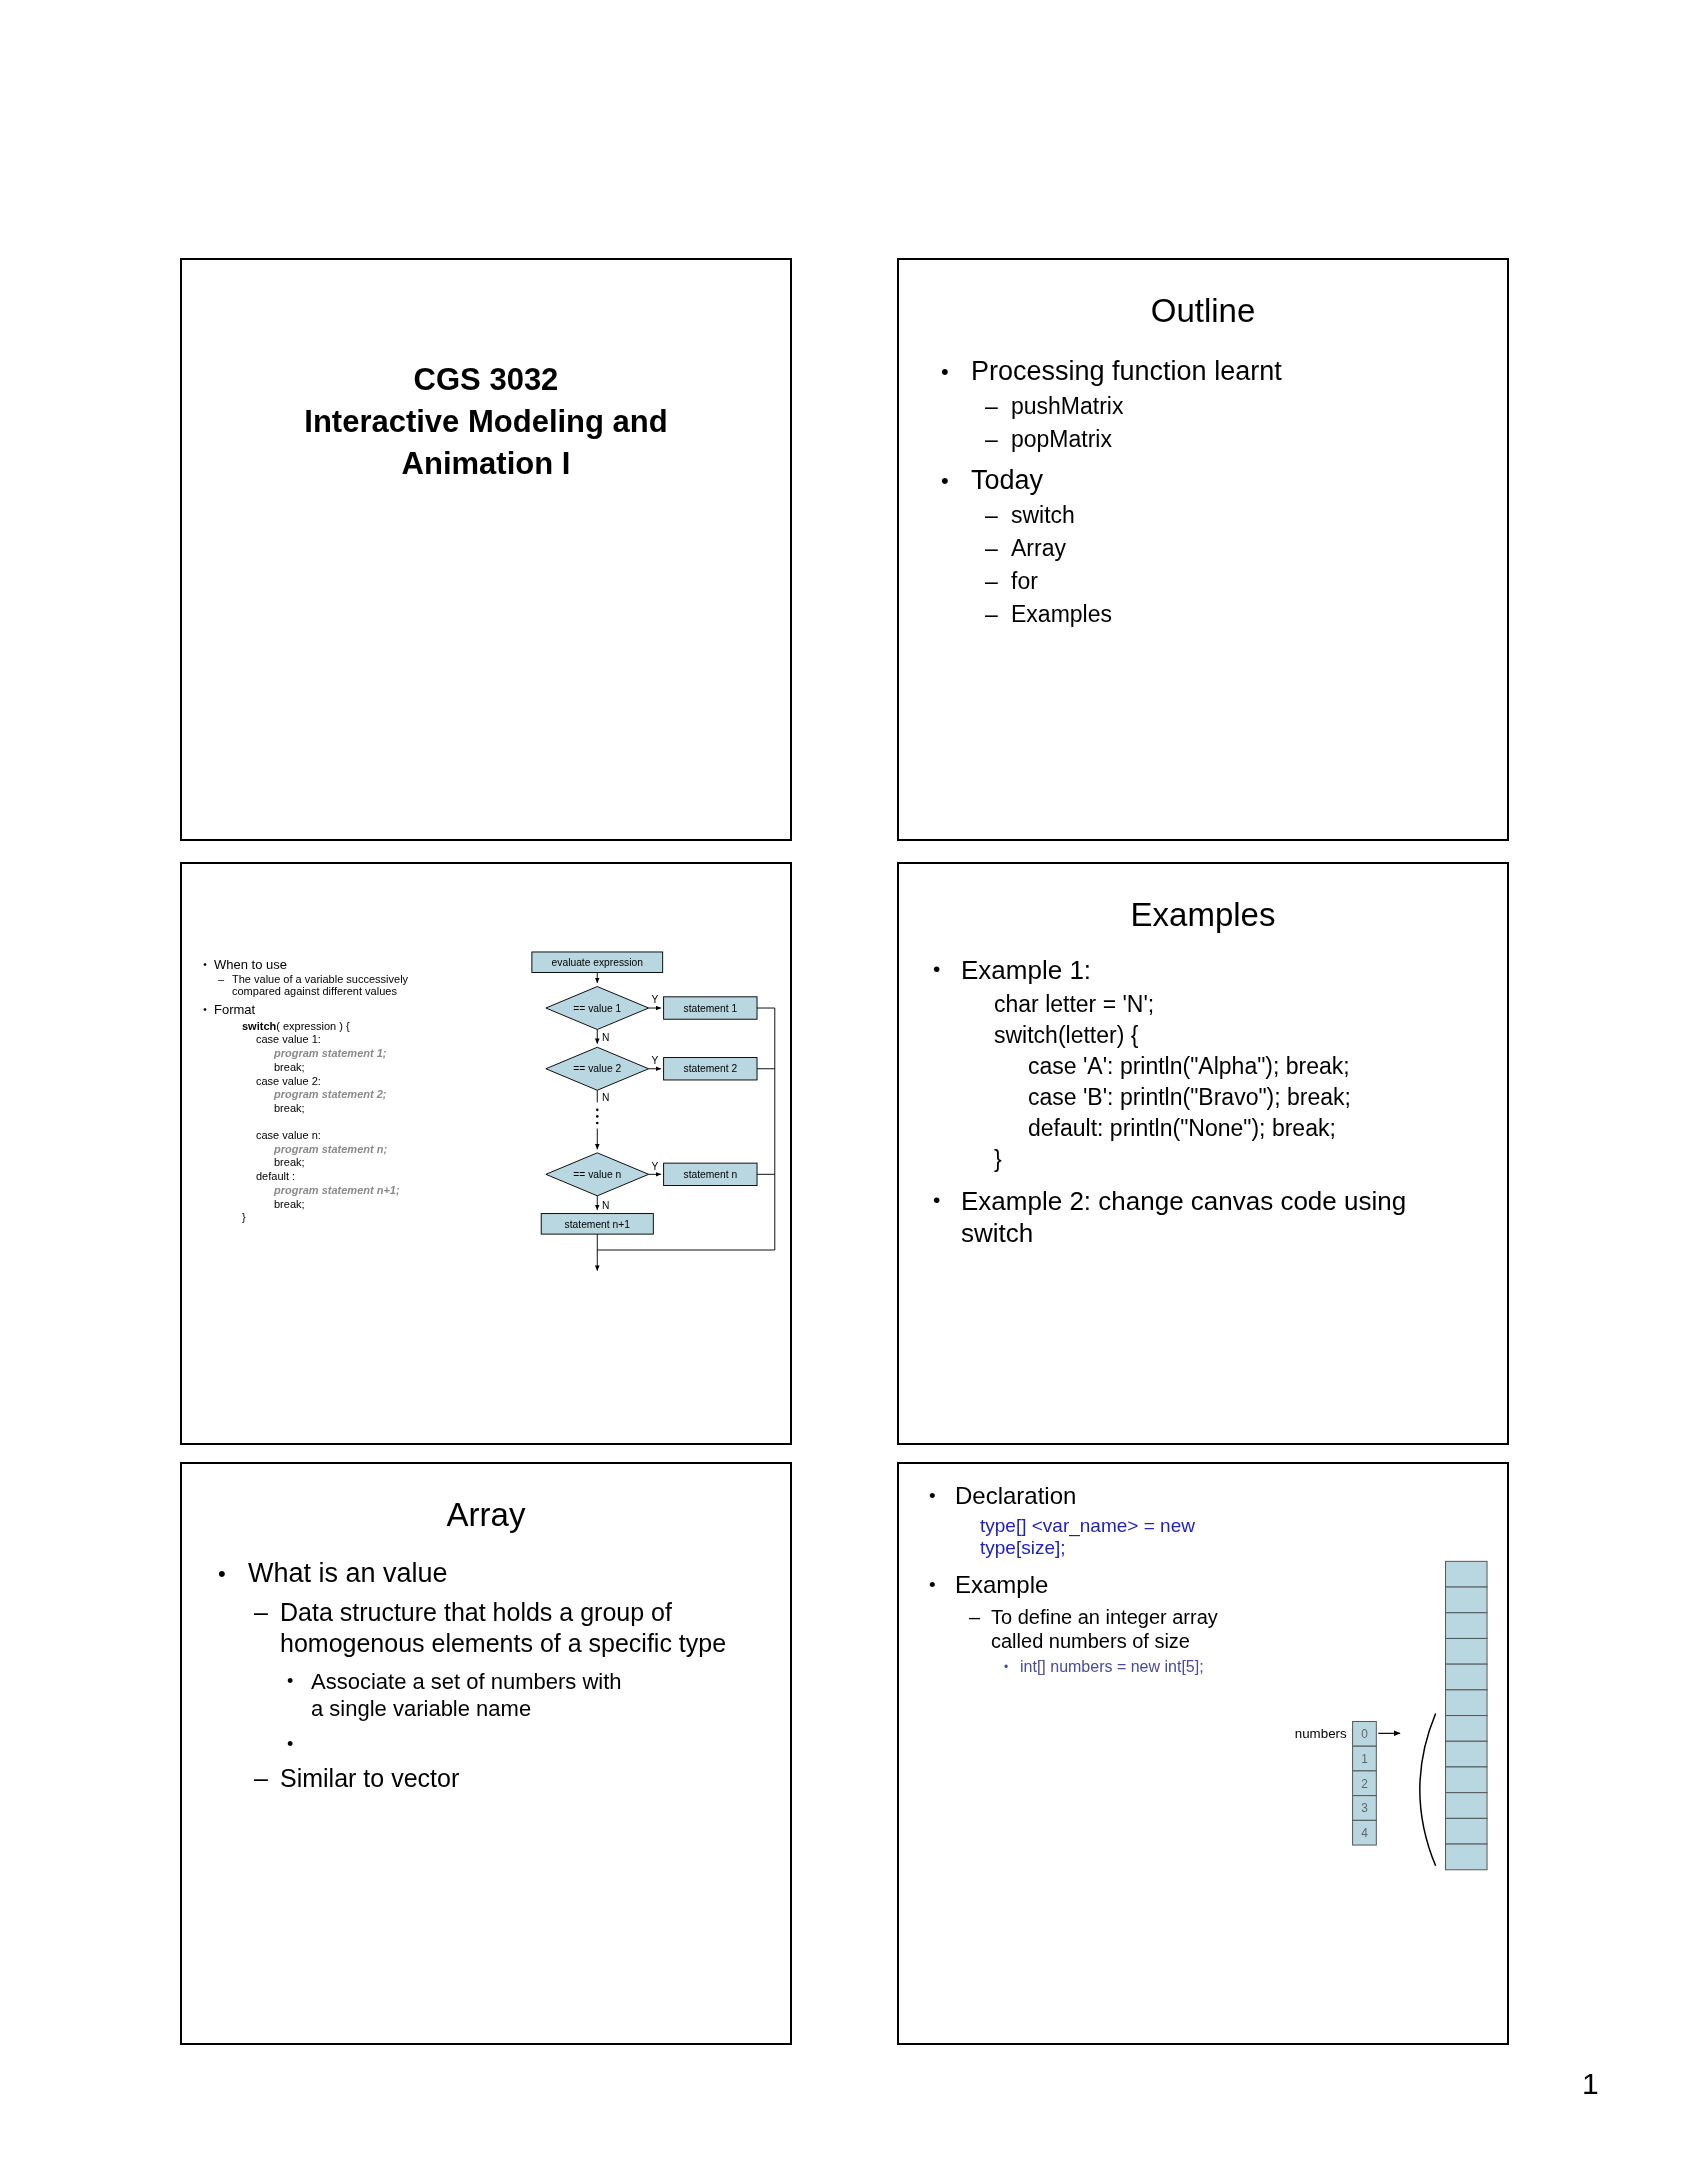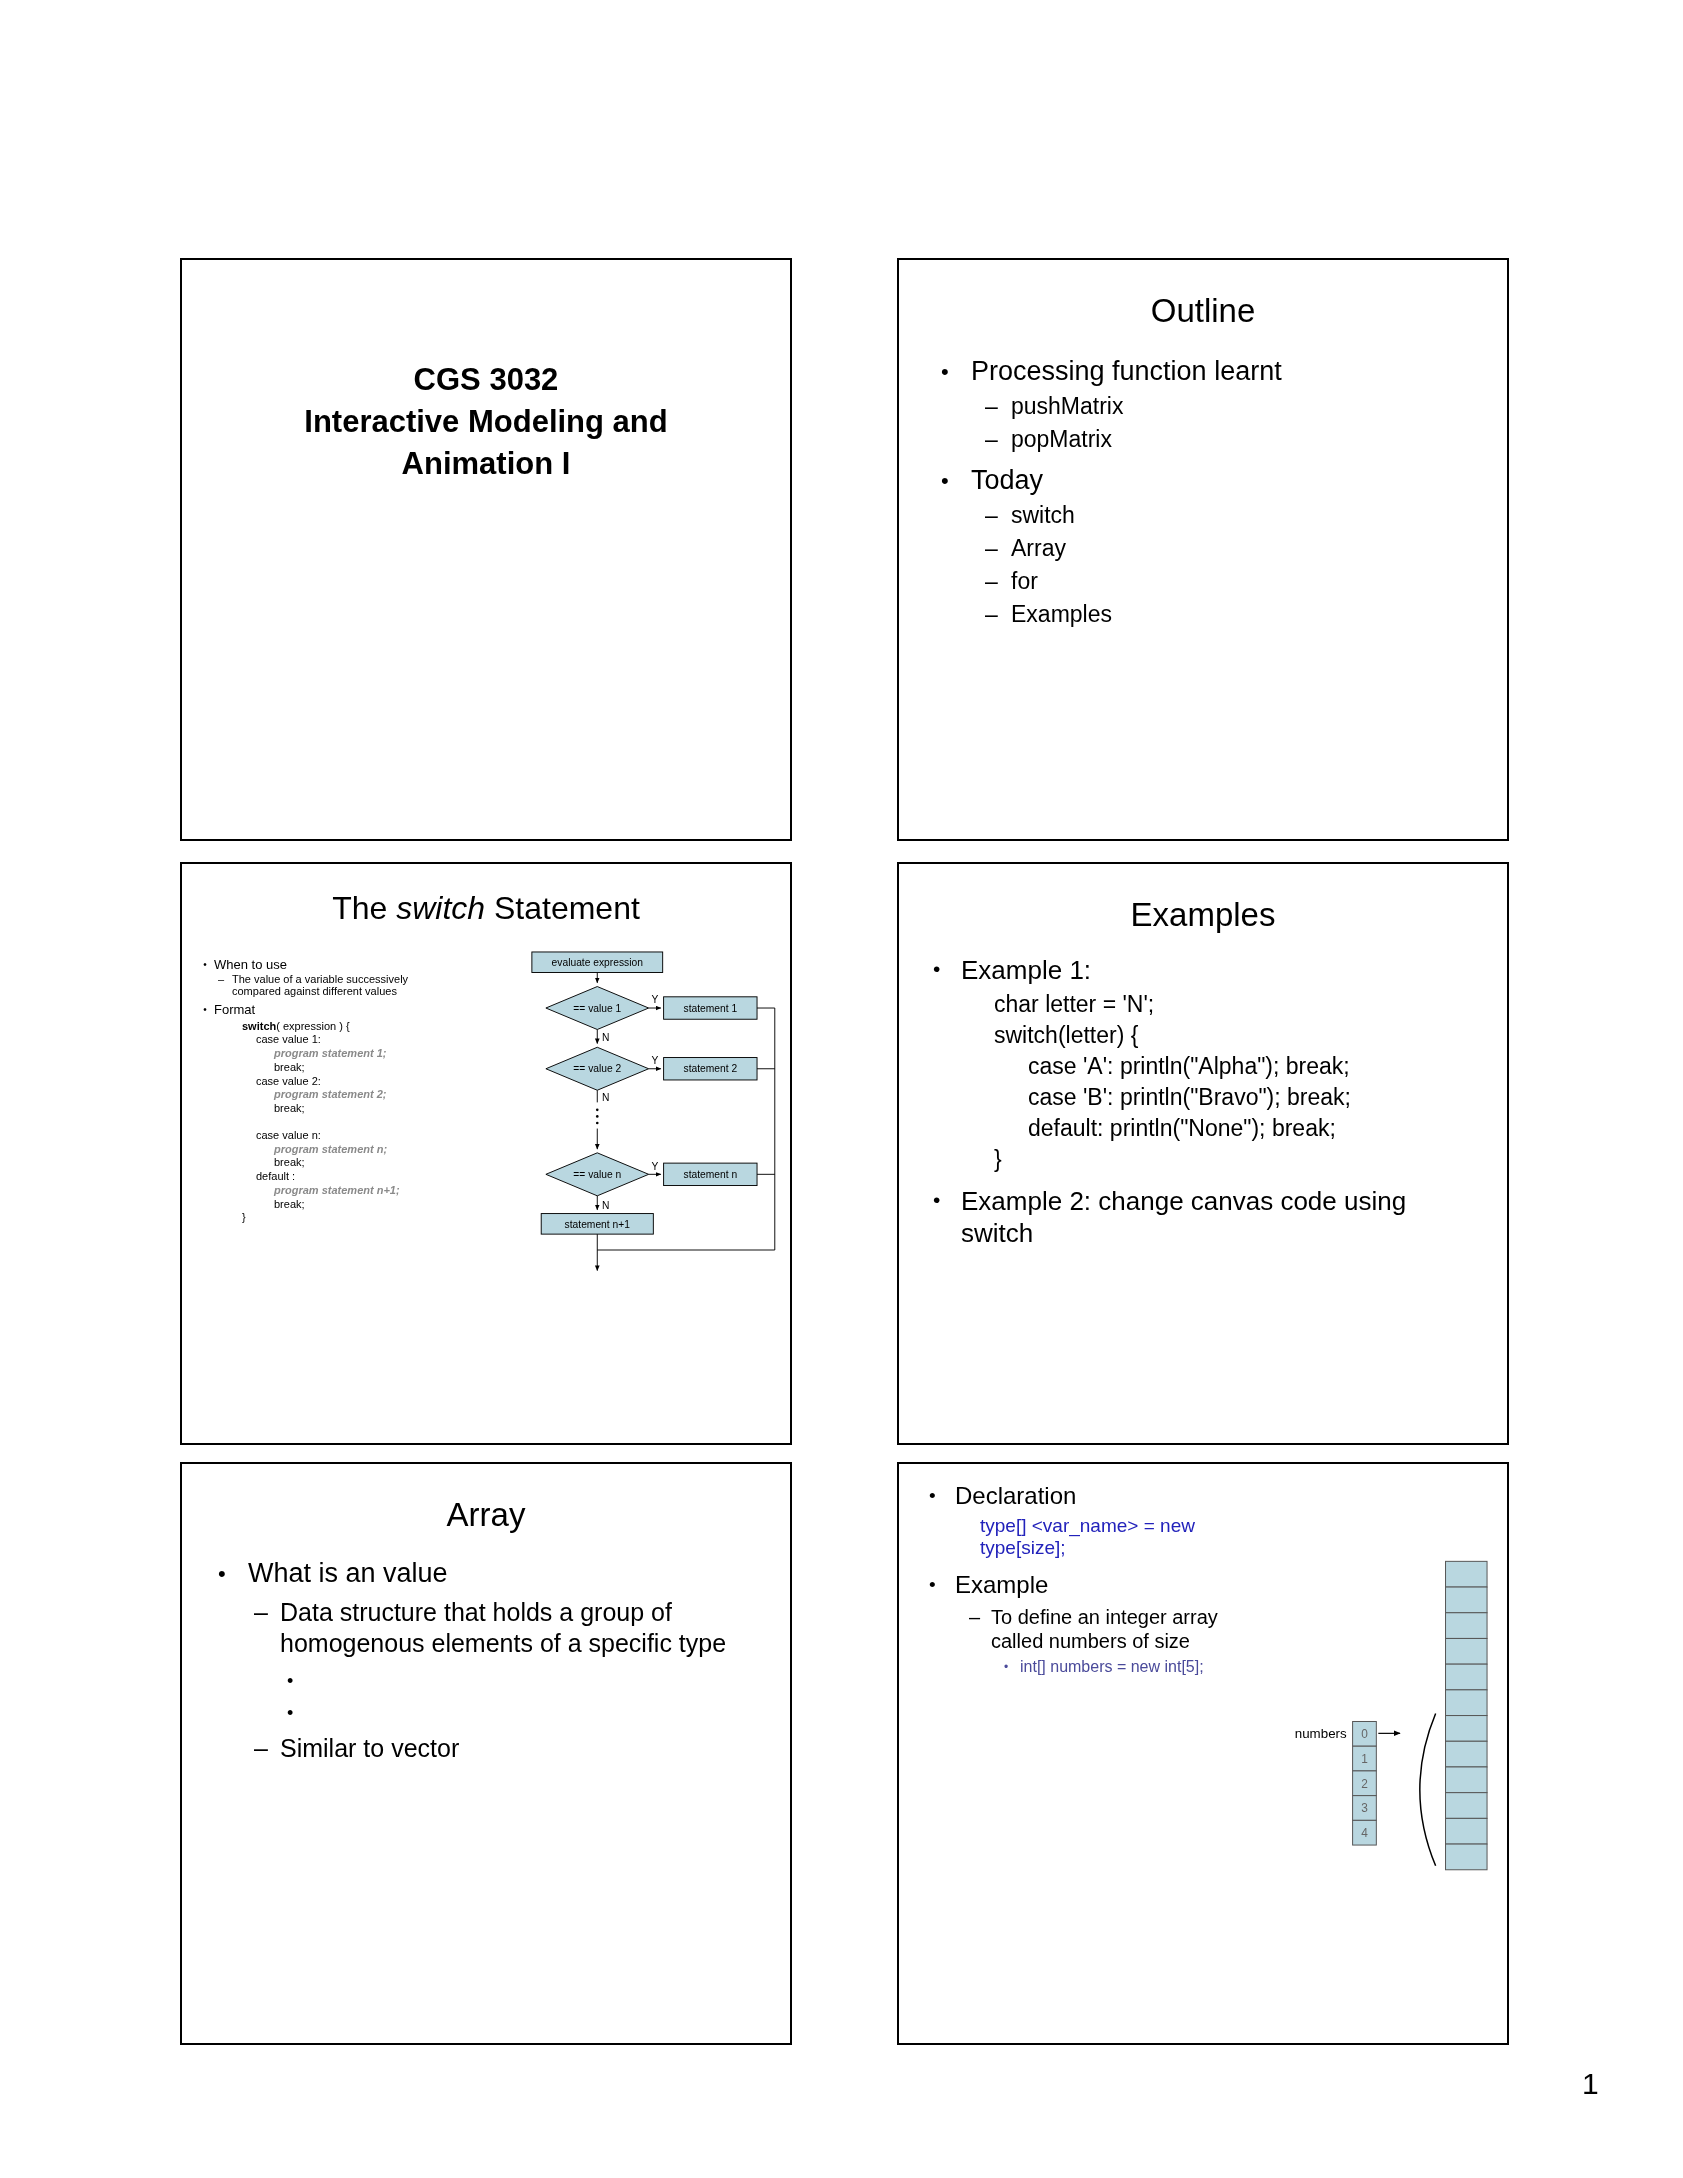--- a/index.html
+++ b/index.html
@@ -124,21 +124,20 @@
         <span class="txt">for</span>
       </div>
     <div class="row lv2">
         <span class="mk">–</span>
         <span class="txt">Examples</span>
       </div>
   </div>
 </div>
 
 <div class="slide" id="slide3">
-  <div class="s3-title"><span>The </span><i>switch</i><span> Statement</span></div>
 
   <div class="s3-left">
     <div class="s3-b1">
         <span class="mk">•</span>
         <span>When to use</span>
       </div>
     <div class="s3-sub">
         <span class="mk">–</span>
         <span>The value of a variable successively compared against different values</span>
       </div>
@@ -246,20 +245,21 @@
     <div class="row lv1">
         <span class="mk">•</span>
         <span class="txt">What is an value</span>
       </div>
     <div class="row lv2">
         <span class="mk">–</span>
         <span class="txt">Data structure that holds a group of homogenous elements of a specific type</span>
       </div>
     <div class="row lv3">
         <span class="mk">•</span>
+        <span class="txt" style="width:317px;">Associate a set of numbers with a single variable name</span>
       </div>
     <div class="row lv3">
         <span class="mk">•</span>
       </div>
     <div class="row lv2">
         <span class="mk">–</span>
         <span class="txt">Similar to vector</span>
       </div>
   </div>
 </div>

